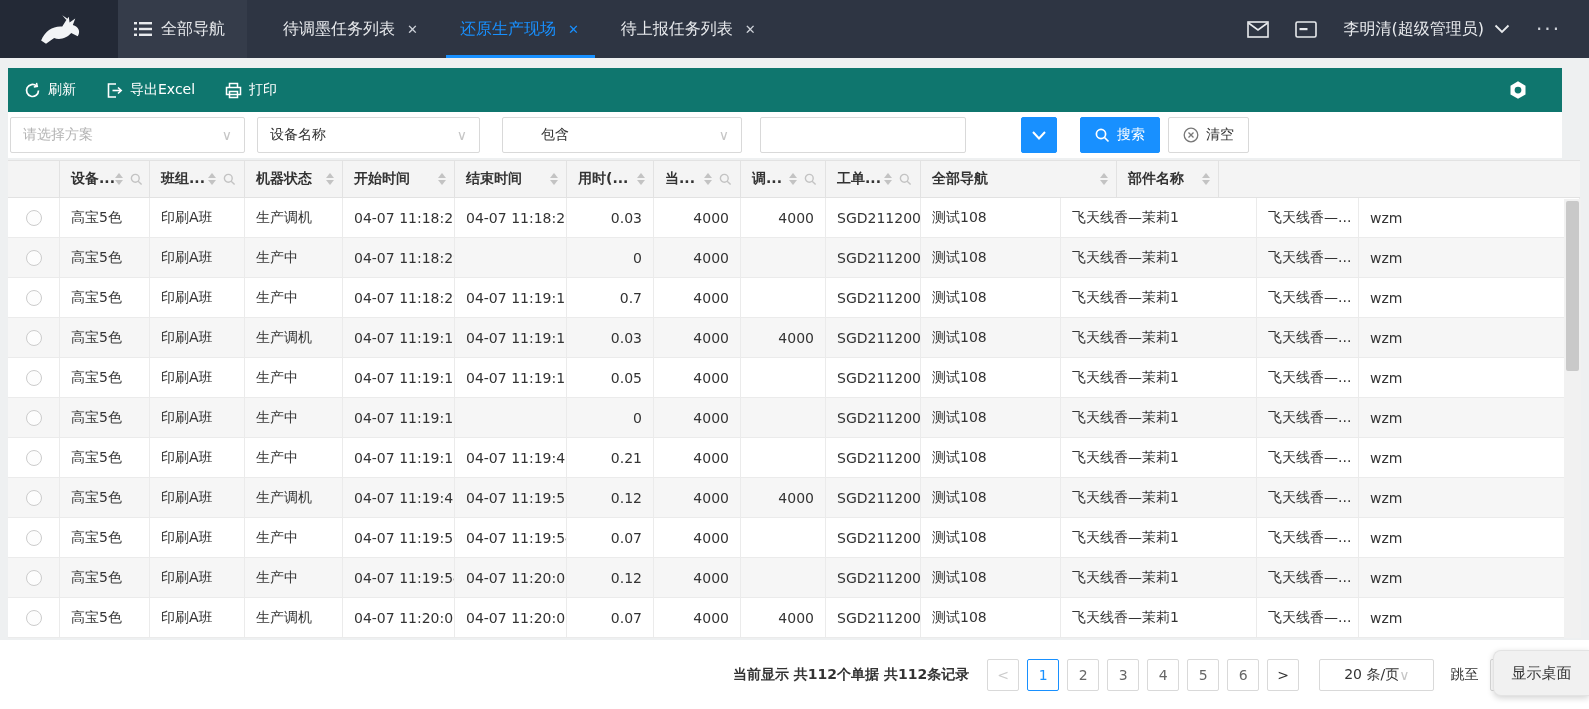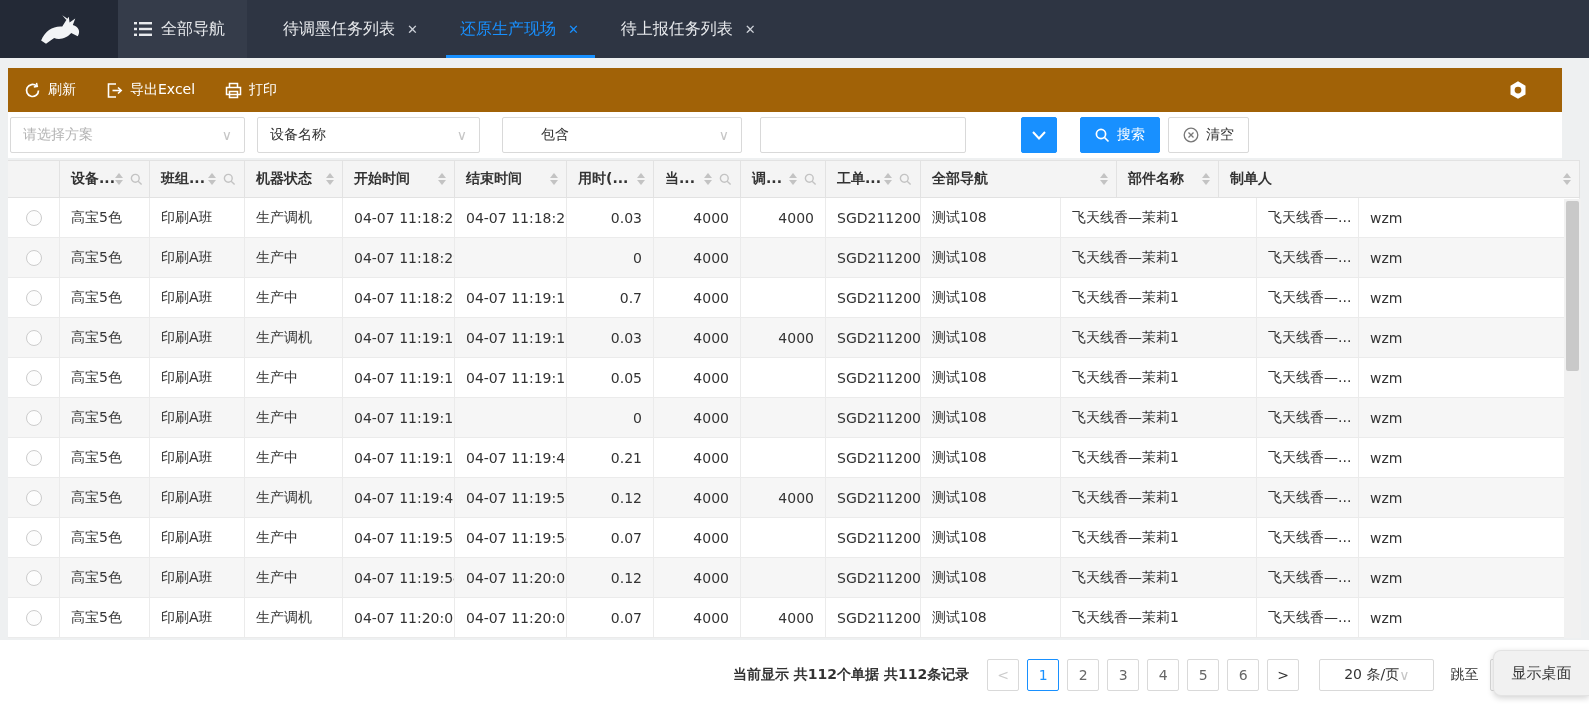--- a/index.html
+++ b/index.html
@@ -20,21 +20,21 @@
   .tab .tab-home-icon { display:flex; }
   .tab-close { font-size:13px; color:#cfd3da; padding:2px; }
   .tab.active { color:#1890ff; }
   .tab.active .tab-close { color:#1890ff; }
   .tab.active::after { content:""; position:absolute; left:6px; right:6px; bottom:0; height:3px; background:#1890ff; }
   .topbar-right { margin-left:auto; display:flex; align-items:center; gap:26px; padding-right:28px; }
   .user-wrap { display:flex; align-items:center; gap:10px; font-size:16px; cursor:pointer; }
   .ellipsis-btn { font-size:20px; letter-spacing:2px; color:#cfd3da; cursor:pointer; }
 
   
-  .toolbar { margin:10px 27px 0 8px; height:44px; background:#a16207; display:flex; align-items:center; gap:30px; padding:0 16px; color:#fff; position:relative; }
+  .toolbar { margin:10px 27px 0 8px; height:44px; background:#0f766e; display:flex; align-items:center; gap:30px; padding:0 16px; color:#fff; position:relative; }
   .tool-item { display:flex; align-items:center; gap:7px; cursor:pointer; font-size:14px; }
   .toolbar .gear { position:absolute; right:34px; top:12px; cursor:pointer; }
 
   
   .filterbar { margin:0 27px 0 8px; background:#fff; padding:5px 0 5px 2px; display:flex; align-items:center; height:46px; }
   .select { height:36px; border:1px solid #d9d9d9; border-radius:2px; background:#fff; display:flex; align-items:center; justify-content:space-between; padding:0 12px; cursor:pointer; }
   .select .sel-chevron { color:#c6c6c6; }
   .placeholder { color:#b4b4b4; }
   .text-input { height:36px; border:1px solid #d9d9d9; border-radius:2px; padding:0 10px; font-size:14px; outline:none; font-family:inherit; }
   .btn { height:36px; border:1px solid #d9d9d9; border-radius:2px; background:#fff; display:flex; align-items:center; gap:7px; padding:0 14px; cursor:pointer; font-size:14px; font-family:inherit; color:#333; }
@@ -103,20 +103,37 @@
 
     <span class="tab-label">还原生产现场</span>
     <span class="tab-close">✕</span>
   </div>
       <div class="tab">
 
     <span class="tab-label">待上报任务列表</span>
     <span class="tab-close">✕</span>
   </div>
     </div>
+  <div class="topbar-right">
+    <svg width="22" height="17" viewBox="0 0 22 17">
+      <rect x="1" y="1" width="20" height="15" fill="none" stroke="#e8eaed" stroke-width="1.6"></rect>
+      <path d="M1.5 2 L11 9 L20.5 2" fill="none" stroke="#e8eaed" stroke-width="1.6"></path>
+    </svg>
+    <svg width="22" height="17" viewBox="0 0 22 17">
+      <rect x="1" y="1" width="20" height="15" rx="1.5" fill="none" stroke="#e8eaed" stroke-width="1.6"></rect>
+      <rect x="4.5" y="7" width="8" height="2.2" fill="#e8eaed"></rect>
+    </svg>
+    <div class="user-wrap">
+      <span>李明清(超级管理员)</span>
+      <svg width="16" height="10" viewBox="0 0 16 10">
+        <path d="M1.5 1.5 L8 8 L14.5 1.5" fill="none" stroke="#e8eaed" stroke-width="1.8"></path>
+      </svg>
+    </div>
+    <span class="ellipsis-btn">···</span>
+  </div>
 </div>
 
 <div class="toolbar">
   <div class="tool-item">
     <svg width="17" height="17" viewBox="0 0 17 17">
       <path d="M14.5 8.5 A6 6 0 1 1 12.5 4" fill="none" stroke="#fff" stroke-width="1.7"></path>
       <path d="M12.5 0.8 L13.3 4.3 L9.8 4.9" fill="none" stroke="#fff" stroke-width="1.5"></path>
     </svg>
     <span>刷新</span>
   </div>
@@ -295,30 +312,20 @@
     <span class="th-icons">
       <span class="sort-icon">
             <span class="up"></span>
             <span class="dn"></span>
           </span>
 
     </span>
   </div>
       <div class="th" style="width: 102px;">
     <span class="th-label">部件名称</span>
-    <span class="th-icons">
-      <span class="sort-icon">
-            <span class="up"></span>
-            <span class="dn"></span>
-          </span>
-
-    </span>
-  </div>
-      <div class="th" style="flex: 1 1 0%;">
-    <span class="th-label">制单人</span>
     <span class="th-icons">
       <span class="sort-icon">
             <span class="up"></span>
             <span class="dn"></span>
           </span>
 
     </span>
   </div>
     </div>
   <div class="tbody">

